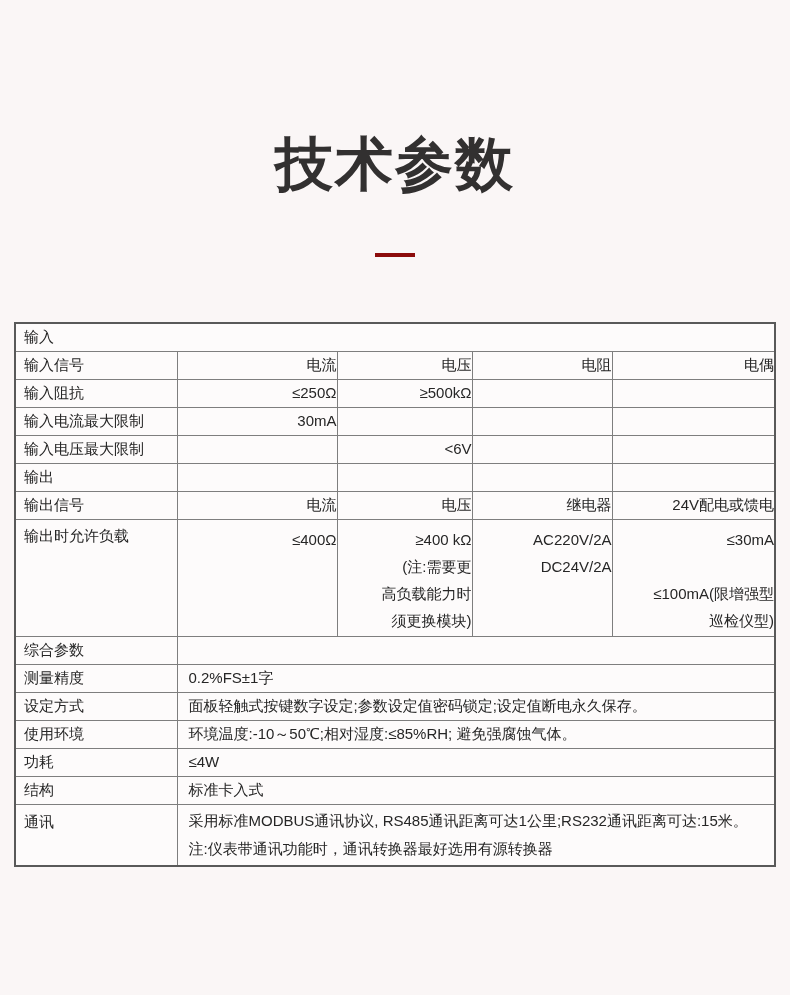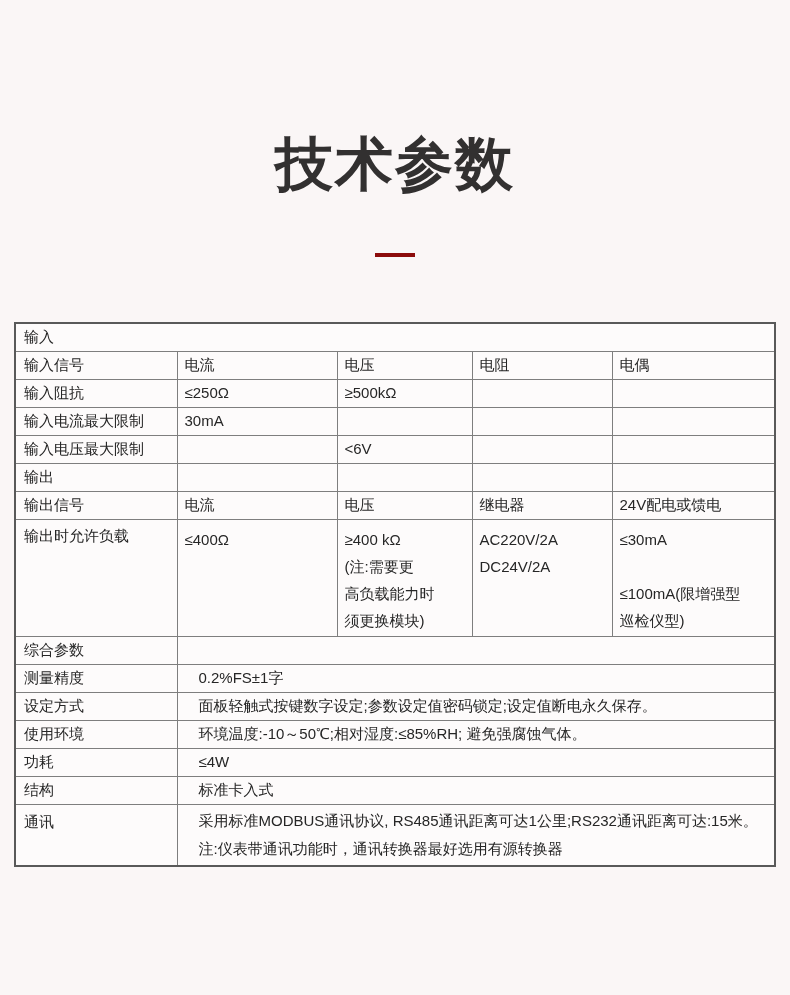--- a/index.html
+++ b/index.html
@@ -45,26 +45,26 @@
     line-height: 1.25;
     vertical-align: middle;
     overflow: hidden;
   }
   td.lbl {
     text-align: left;
     padding-left: 8px;
     margin-left: 36px;
   }
   td.ctr {
-    text-align: left;
+    text-align: right;
     padding-left: 7px;
   }
   td.val {
     text-align: left;
-    padding-left: 21px;
+    padding-left: 11px;
   }
   tr.tall td {
     height: 110px;
     vertical-align: top;
     padding-top: 6px;
     line-height: 27px;
     white-space: pre-line;
   }
   tr.tall td.lbl {
     line-height: 20px;

